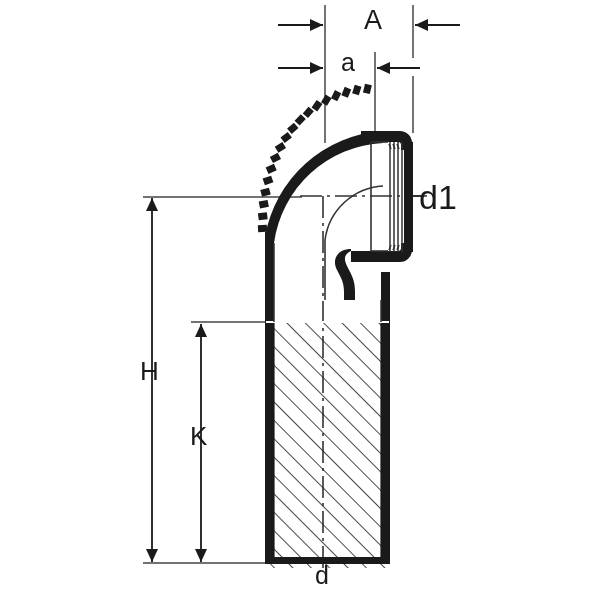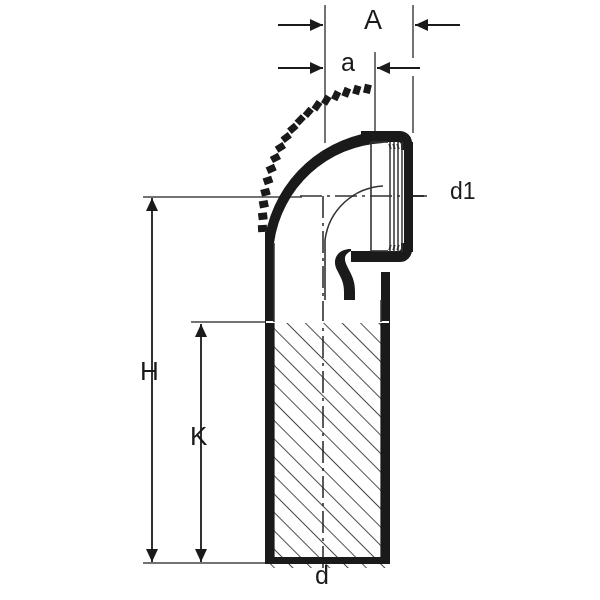--- a/index.html
+++ b/index.html
@@ -203,21 +203,21 @@
       <line x1="274" y1="243" x2="274" y2="322"></line>
       <line x1="381" y1="300" x2="381" y2="322"></line>
     </g>
 
   </svg>
 
   <div class="dim-label" style="left:364px; top:7px; font-size:27px;">A</div>
 
   <div class="dim-label" style="left:341px; top:50px; font-size:25px;">a</div>
 
-  <div class="dim-label" style="left:450px; top:180px; font-size:23px;">d1</div>
+  <div class="dim-label" style="left:419px; top:180px; font-size:34px;">d1</div>
 
   <div class="dim-label" style="left:140px; top:358px; font-size:26px;">H</div>
 
   <div class="dim-label" style="left:190px; top:423px; font-size:26px;">K</div>
 
   <div class="dim-label" style="left:315px; top:563px; font-size:25px;">d</div>
 
 </div>
 
 </body></html>

